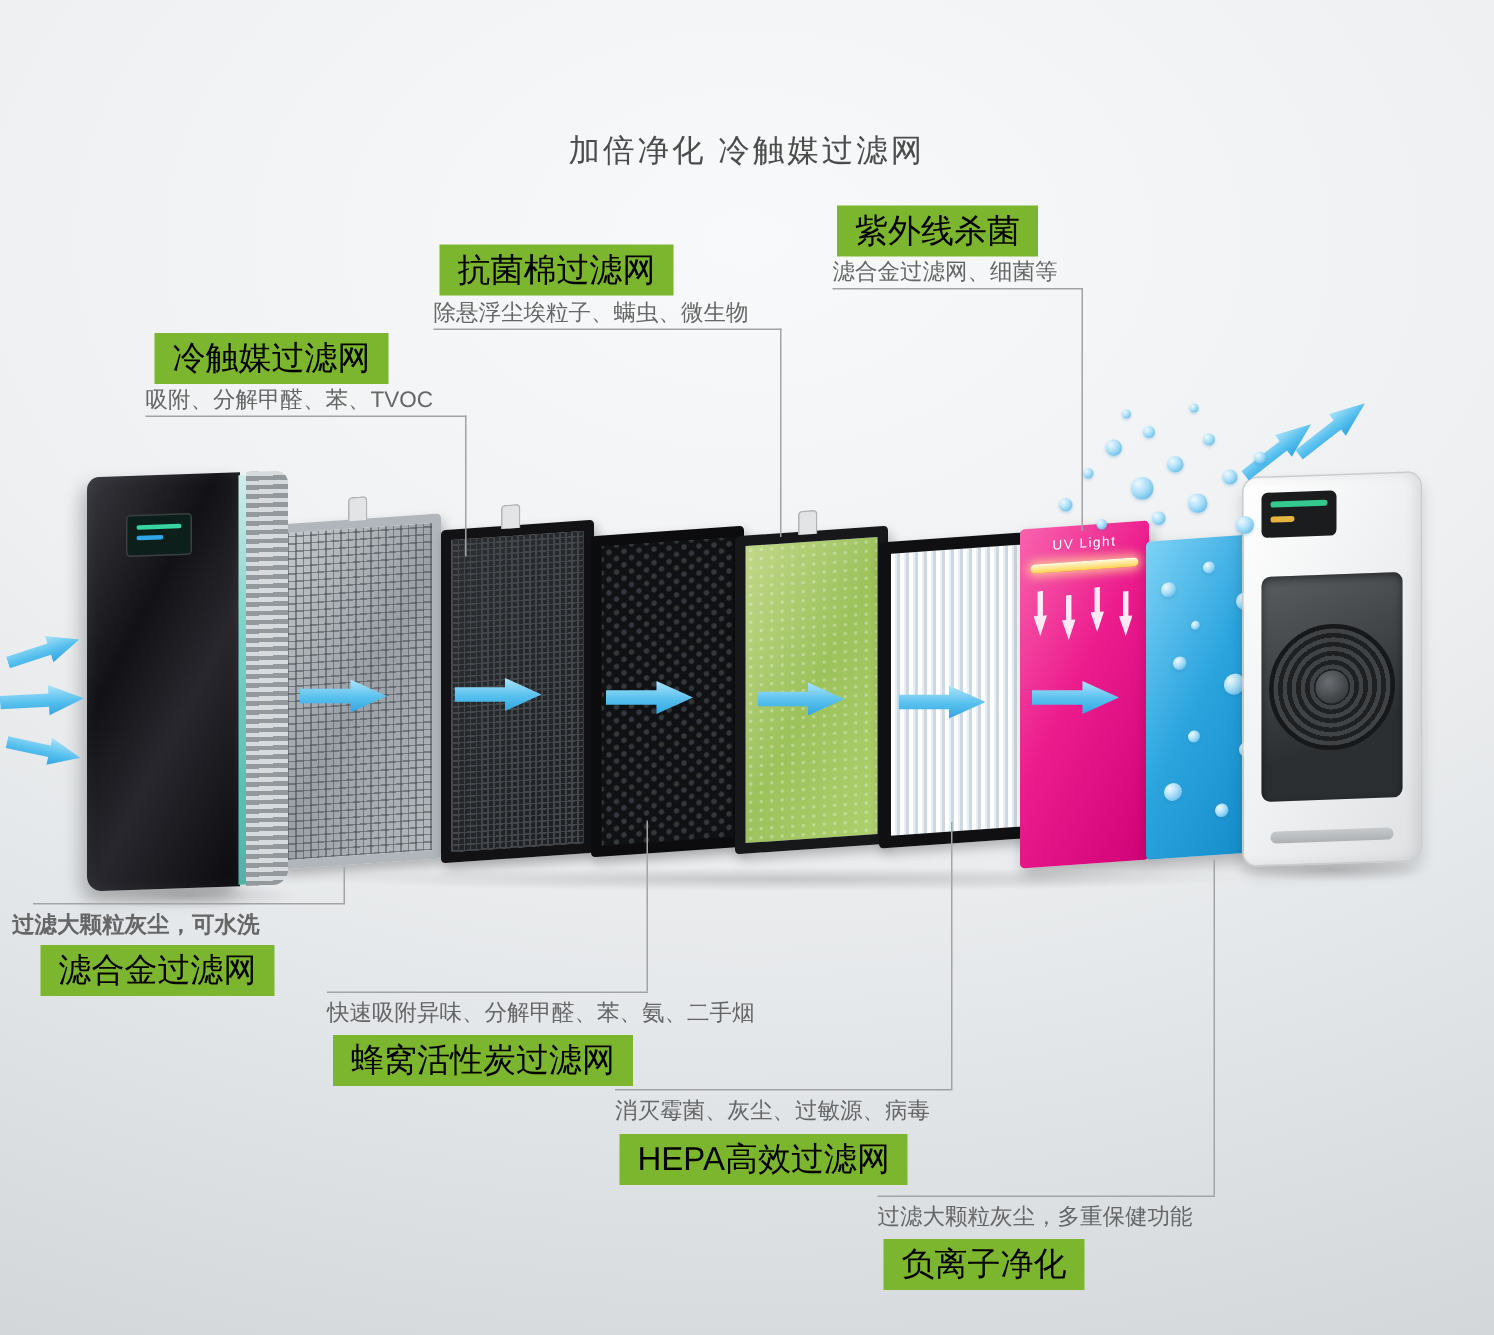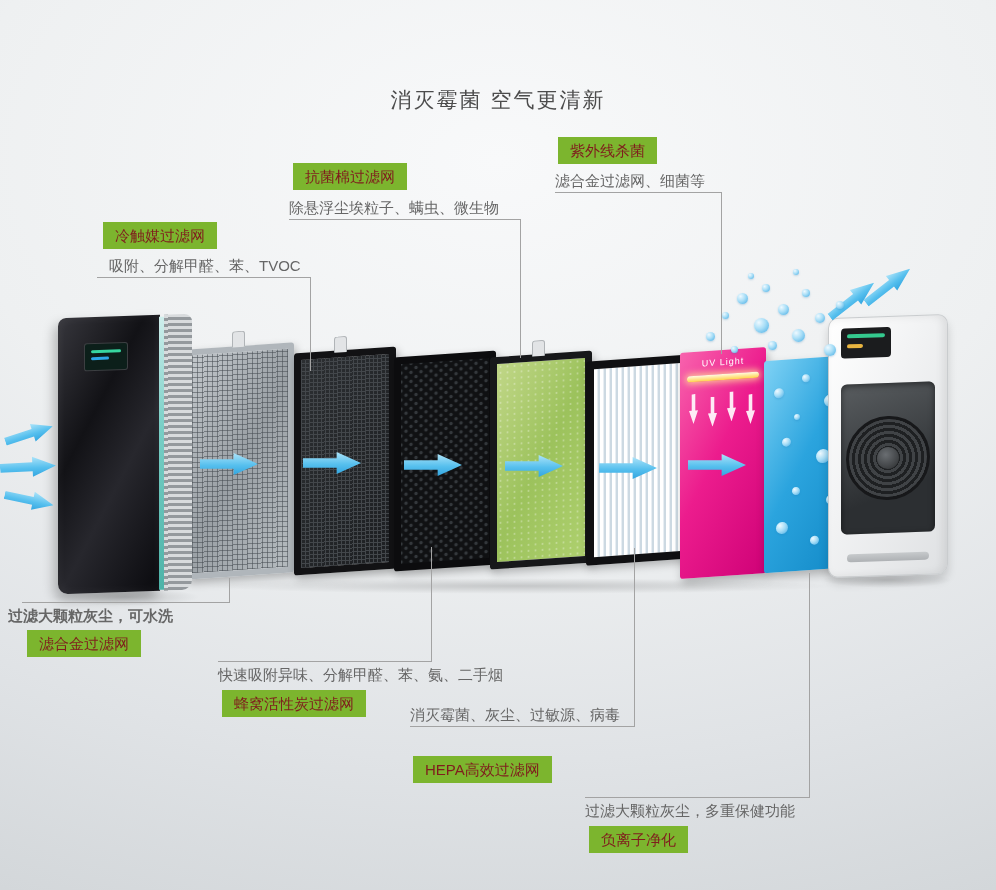--- a/index.html
+++ b/index.html
@@ -1,21 +1,21 @@
 <!DOCTYPE html>
 <html><head>
 <meta charset="utf-8">
 <style>
   *{margin:0;padding:0;box-sizing:border-box;}
   body{font-family:"Liberation Sans","DejaVu Sans",sans-serif;background:#e7e9eb;}
   .stage{position:relative;width:996px;height:890px;margin:0 auto;overflow:hidden;
     background:radial-gradient(ellipse 120% 90% at 50% 18%, #f8f9fa 0%, #eef0f1 45%, #e0e3e6 75%, #d3d7da 100%);}
   .title{position:absolute;top:26px;left:0;width:100%;text-align:center;font-size:37px;font-weight:bold;color:#189bd8;letter-spacing:3px;z-index:7;}
   .subtitle{position:absolute;top:86px;left:0;width:100%;text-align:center;font-size:21px;color:#4c4c4c;letter-spacing:2px;z-index:7;}
-  .tag{position:absolute;background:#7cb52e;color:#7f1d1d;font-size:15px;line-height:1;padding:6px 12px;white-space:nowrap;z-index:7;}
+  .tag{position:absolute;background:#7cb52e;color:#000000;font-size:22px;line-height:1;padding:6px 12px;white-space:nowrap;z-index:7;}
   .desc{position:absolute;color:#666;font-size:15px;white-space:nowrap;z-index:7;}
   .hline,.vline{position:absolute;background:#a3a3a3;z-index:6;}
   .hline{height:1px;}
   .vline{width:1px;}
   .panel{position:absolute;transform:skewY(-4deg);z-index:2;}
   .tab{position:absolute;top:-21px;width:13px;height:16px;background:#e2e4e6;border:1px solid #b0b4b7;border-bottom:none;border-radius:3px 3px 0 0;}
   .arrow{position:absolute;z-index:5;background:linear-gradient(180deg,#b3e6fa 0%,#57c0ee 55%,#2fa3df 100%);
     clip-path:polygon(0 30%,58% 30%,58% 4%,100% 50%,58% 96%,58% 70%,0 70%);}
   .bubble{position:absolute;border-radius:50%;z-index:6;
     background:radial-gradient(circle at 32% 30%, #eef9ff 0%, #a8def7 45%, #45abe3 100%);
@@ -91,24 +91,24 @@
     clip-path:polygon(30% 0,70% 0,70% 55%,100% 55%,50% 100%,0 55%,30% 55%);}
   .p-anion{left:764px;top:358px;width:92px;height:212px;border-radius:3px;overflow:hidden;
     background:linear-gradient(118deg,#7fd2f5 0%,#2ba4de 45%,#0f86c4 100%);
     box-shadow:2px 5px 10px rgba(0,0,0,.25);}
 </style>
 </head>
 <body>
 
 <div class="stage">
 
-  <div class="subtitle">消灭霉菌 空气更清新</div>
+  <div class="subtitle">加倍净化 冷触媒过滤网</div>
 
   <div class="tag" style="left:103px;top:222px;">冷触媒过滤网</div>
-  <div class="desc" style="left:97px;top:257px;margin-left:12px;">吸附、分解甲醛、苯、TVOC</div>
+  <div class="desc" style="left:97px;top:257px;">吸附、分解甲醛、苯、TVOC</div>
   <div class="hline" style="left:97px;top:277px;width:214px;"></div>
   <div class="vline" style="left:310px;top:277px;height:94px;"></div>
 
   <div class="tag" style="left:293px;top:163px;">抗菌棉过滤网</div>
   <div class="desc" style="left:289px;top:199px;">除悬浮尘埃粒子、螨虫、微生物</div>
   <div class="hline" style="left:289px;top:219px;width:232px;"></div>
   <div class="vline" style="left:520px;top:219px;height:139px;"></div>
 
   <div class="tag" style="left:558px;top:137px;">紫外线杀菌</div>
   <div class="desc" style="left:555px;top:172px;">滤合金过滤网、细菌等</div>
@@ -120,21 +120,21 @@
   <div class="desc" style="left:8px;top:607px;font-weight:bold;">过滤大颗粒灰尘，可水洗</div>
   <div class="tag" style="left:27px;top:630px;">滤合金过滤网</div>
 
   <div class="vline" style="left:431px;top:547px;height:114px;"></div>
   <div class="hline" style="left:218px;top:661px;width:214px;"></div>
   <div class="desc" style="left:218px;top:666px;">快速吸附异味、分解甲醛、苯、氨、二手烟</div>
   <div class="tag" style="left:222px;top:690px;">蜂窝活性炭过滤网</div>
 
   <div class="vline" style="left:634px;top:548px;height:178px;"></div>
   <div class="hline" style="left:410px;top:726px;width:225px;"></div>
-  <div class="desc" style="left:410px;top:706px;">消灭霉菌、灰尘、过敏源、病毒</div>
+  <div class="desc" style="left:410px;top:731px;">消灭霉菌、灰尘、过敏源、病毒</div>
   <div class="tag" style="left:413px;top:756px;">HEPA高效过滤网</div>
 
   <div class="vline" style="left:809px;top:573px;height:224px;"></div>
   <div class="hline" style="left:585px;top:797px;width:225px;"></div>
   <div class="desc" style="left:585px;top:802px;">过滤大颗粒灰尘，多重保健功能</div>
   <div class="tag" style="left:589px;top:826px;">负离子净化</div>
 
   <div class="floor-shadow" style="left:50px;top:588px;width:150px;height:18px;"></div>
   <div class="floor-shadow" style="left:200px;top:578px;width:640px;height:16px;"></div>
   <div class="floor-shadow" style="left:822px;top:572px;width:130px;height:16px;"></div>

